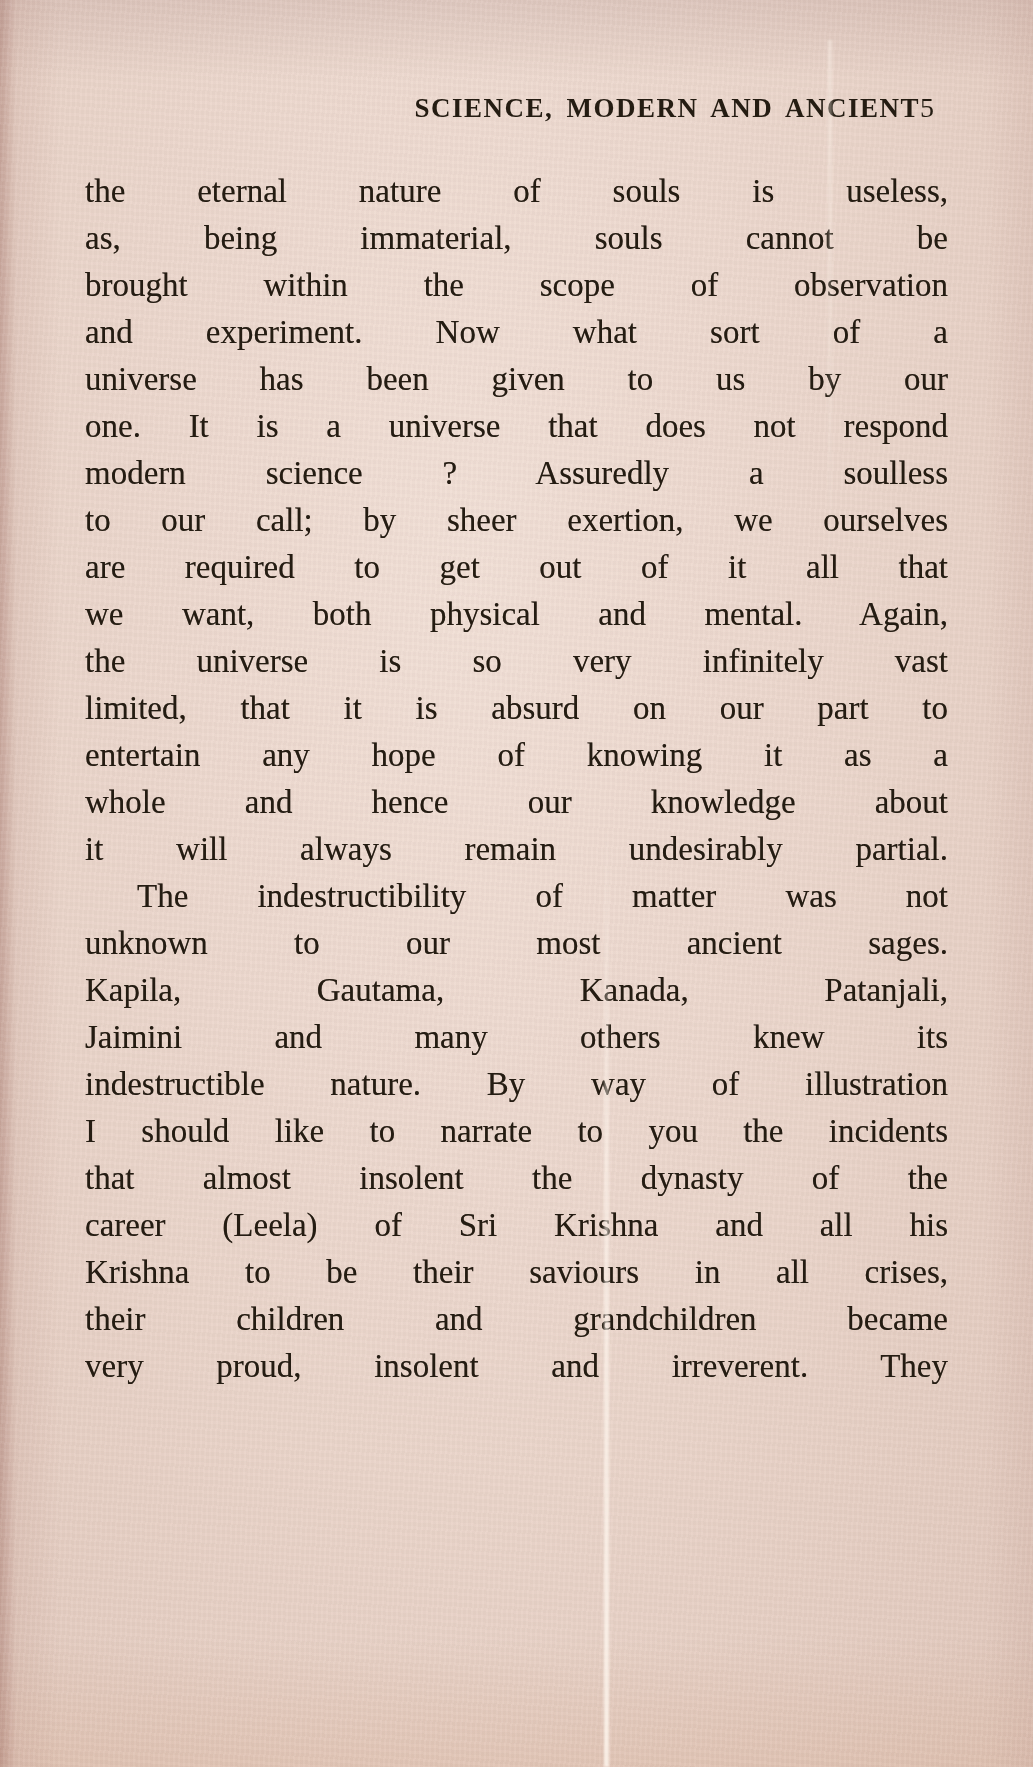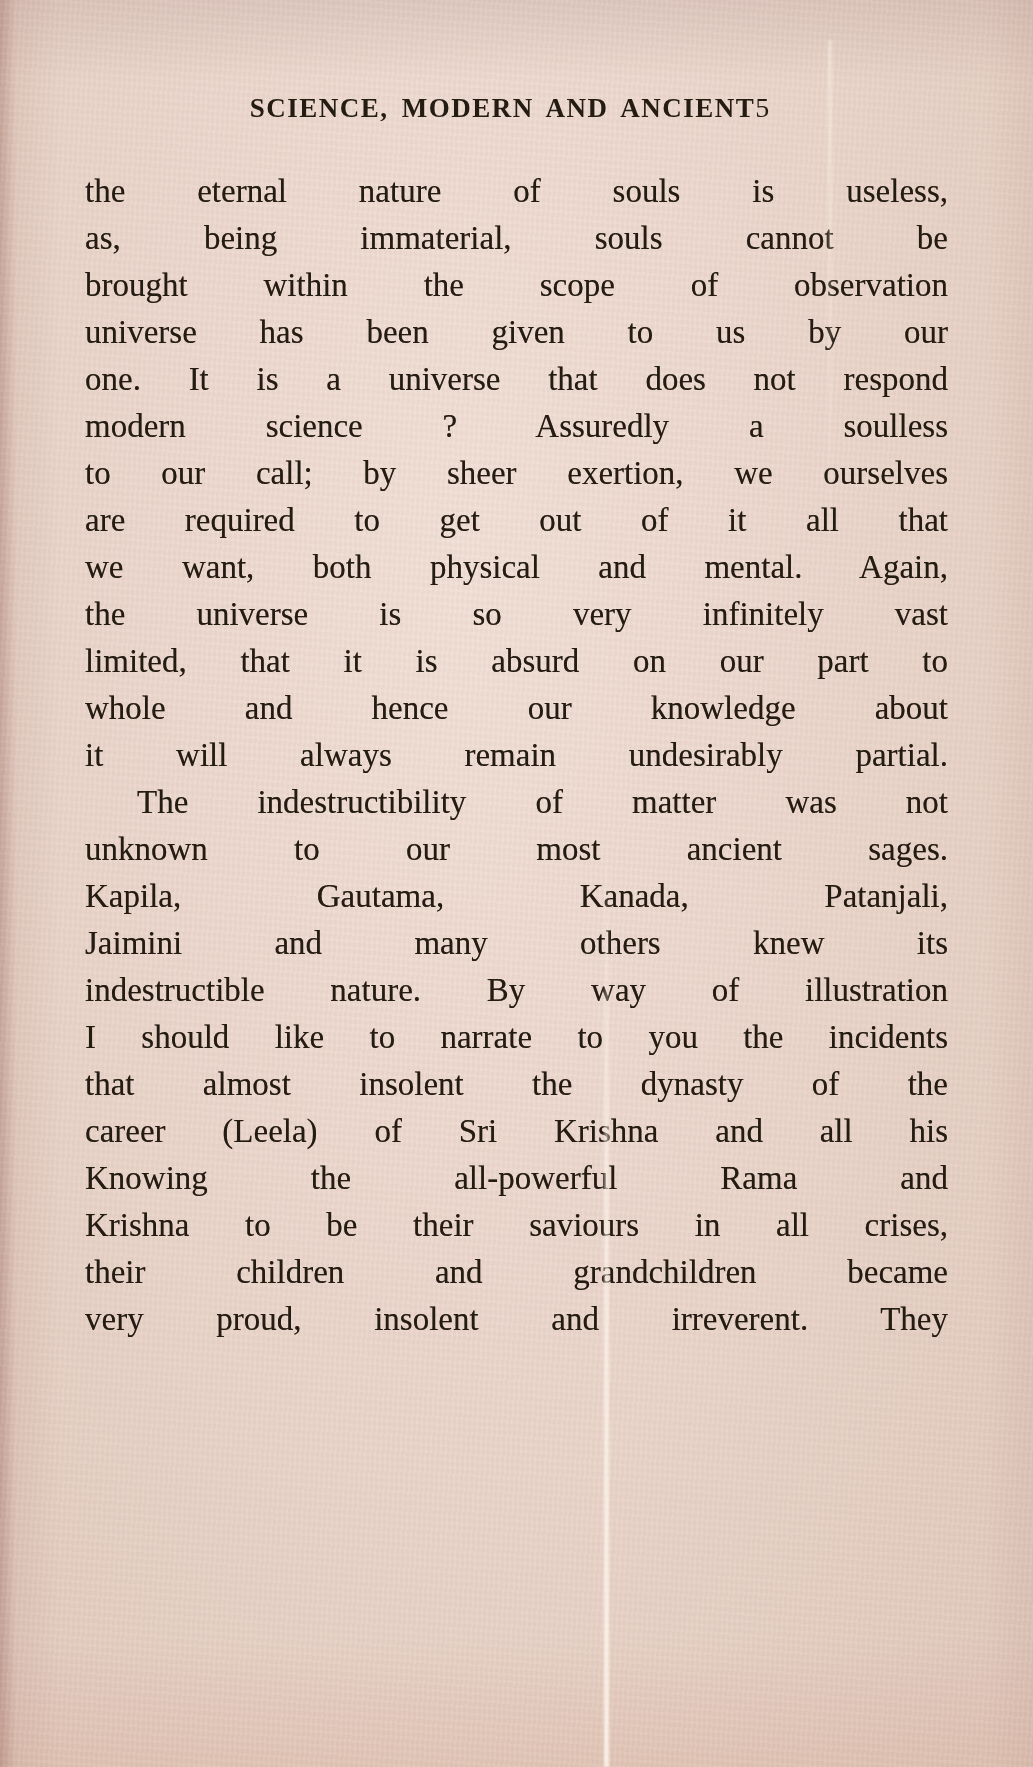--- a/index.html
+++ b/index.html
@@ -51,21 +51,21 @@
     width: 4px;
     background: linear-gradient(180deg, rgba(255,246,238,0.45), rgba(255,246,238,0));
     filter: blur(1.5px);
   }
   .pagehead {
     position: absolute;
     top: 92px;
     left: 85px;
     width: 863px;
     display: flex;
-    justify-content: center;
+    justify-content: flex-end;
     align-items: baseline;
   }
   .running-title {
     font-weight: bold;
     font-size: 27px;
     letter-spacing: 1.5px;
     word-spacing: 5px;
     white-space: nowrap;
   }
   .page-number {
@@ -99,39 +99,40 @@
 <div class="page">
   <header class="pagehead">
     <span class="running-title">SCIENCE, MODERN AND ANCIENT</span>
     <span class="page-number">5</span>
   </header>
 
   <main class="body-text">
       <div class="line">the eternal nature of souls is useless,</div>
       <div class="line">as, being immaterial, souls cannot be</div>
       <div class="line">brought within the scope of observation</div>
+      <div class="line">and experiment. Now what sort of a</div>
       <div class="line">universe has been given to us by our</div>
       <div class="line">one. It is a universe that does not respond</div>
       <div class="line">modern science ? Assuredly a soulless</div>
       <div class="line">to our call; by sheer exertion, we ourselves</div>
       <div class="line">are required to get out of it all that</div>
       <div class="line">we want, both physical and mental. Again,</div>
       <div class="line">the universe is so very infinitely vast</div>
       <div class="line">limited, that it is absurd on our part to</div>
+      <div class="line">entertain any hope of knowing it as a</div>
       <div class="line">whole and hence our knowledge about</div>
       <div class="line">it will always remain undesirably partial.</div>
       <div class="line indent">The indestructibility of matter was not</div>
       <div class="line">unknown to our most ancient sages.</div>
       <div class="line">Kapila, Gautama, Kanada, Patanjali,</div>
       <div class="line">Jaimini and many others knew its</div>
       <div class="line">indestructible nature. By way of illustration</div>
       <div class="line">I should like to narrate to you the incidents</div>
       <div class="line">that almost insolent the dynasty of the</div>
       <div class="line">career (Leela) of Sri Krishna and all his</div>
-      <div class="line">Knowing the all-powerful Rama and</div>
       <div class="line">Krishna to be their saviours in all crises,</div>
       <div class="line">their children and grandchildren became</div>
       <div class="line">very proud, insolent and irreverent. They</div>
     </main>
 
   <div class="crease lower"></div>
   <div class="crease upper"></div>
 </div>
 
 </body></html>

